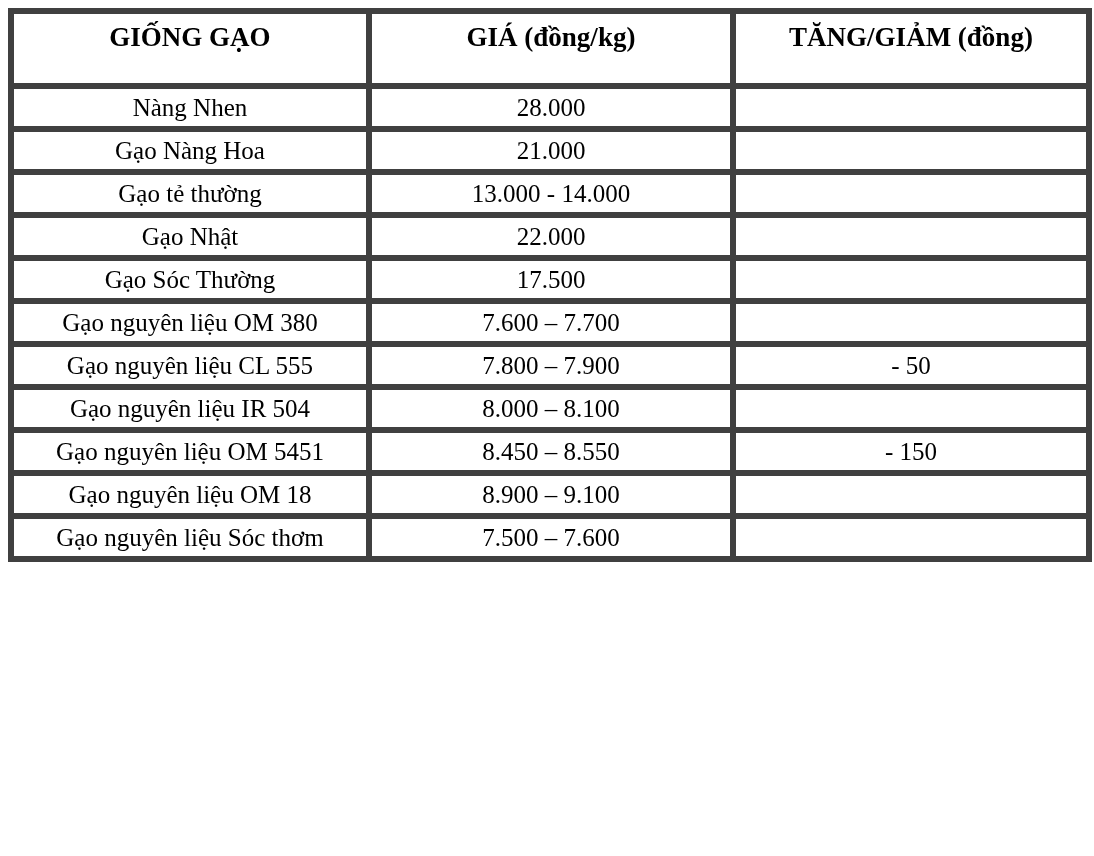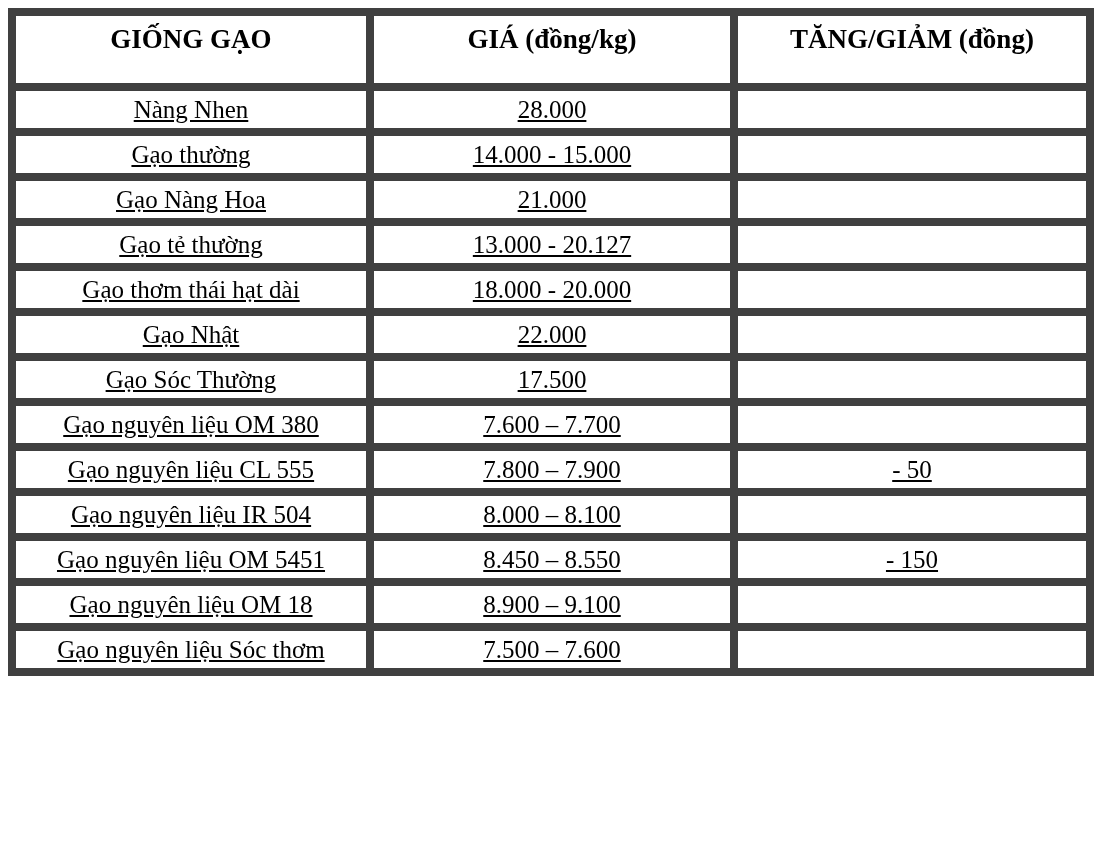--- a/index.html
+++ b/index.html
@@ -20,21 +20,21 @@
     top: 8px;
   }
   table.price-table {
     border-collapse: collapse;
     table-layout: fixed;
     width: 1078px;
     border: 3px solid #000000;
     background: #ffffff;
   }
   th, td {
-    border: 8px solid #404040;
+    border: 6px solid #404040;
     font-size: 25px;
     line-height: 37px;
     text-align: center;
     vertical-align: middle;
     padding: 0 6px;
     overflow: hidden;
     word-wrap: normal;
   }
   thead tr {
     height: 75px;
@@ -43,21 +43,20 @@
     font-weight: bold;
     font-size: 27px;
     vertical-align: top;
     padding-top: 5px;
   }
   tbody tr {
     height: 38px;
   }
   .cell-text {
     display: inline;
-    text-decoration: underline;
   }
   
   tbody tr:nth-child(15) {
     height: 90px;
   }
   tbody tr:nth-child(15) td {
     vertical-align: top;
   }
   tbody tr:nth-child(15) td:first-child .cell-text {
     display: inline-block;
@@ -97,45 +96,35 @@
         <th>TĂNG/GIẢM (đồng)</th>
       </tr>
     </thead>
     <tbody id="table-body">
   <tr>
     <td><span class="cell-text">Nàng Nhen</span></td>
     <td><span class="cell-text">28.000</span></td>
     <td><span class="cell-text"></span></td>
   </tr>
 
-  <tr>
-    <td><span class="cell-text">Gạo thường</span></td>
-    <td><span class="cell-text">14.000 - 15.000</span></td>
-    <td><span class="cell-text"></span></td>
-  </tr>
 
 
 
   <tr>
     <td><span class="cell-text">Gạo Nàng Hoa</span></td>
     <td><span class="cell-text">21.000</span></td>
     <td><span class="cell-text"></span></td>
   </tr>
 
   <tr>
     <td><span class="cell-text">Gạo tẻ thường</span></td>
-    <td><span class="cell-text">13.000 - 20.127</span></td>
+    <td><span class="cell-text">13.000 - 14.000</span></td>
     <td><span class="cell-text"></span></td>
   </tr>
 
-  <tr>
-    <td><span class="cell-text">Gạo thơm thái hạt dài</span></td>
-    <td><span class="cell-text">18.000 - 20.000</span></td>
-    <td><span class="cell-text"></span></td>
-  </tr>
 
 
 
   <tr>
     <td><span class="cell-text">Gạo Nhật</span></td>
     <td><span class="cell-text">22.000</span></td>
     <td><span class="cell-text"></span></td>
   </tr>
 
   <tr>

